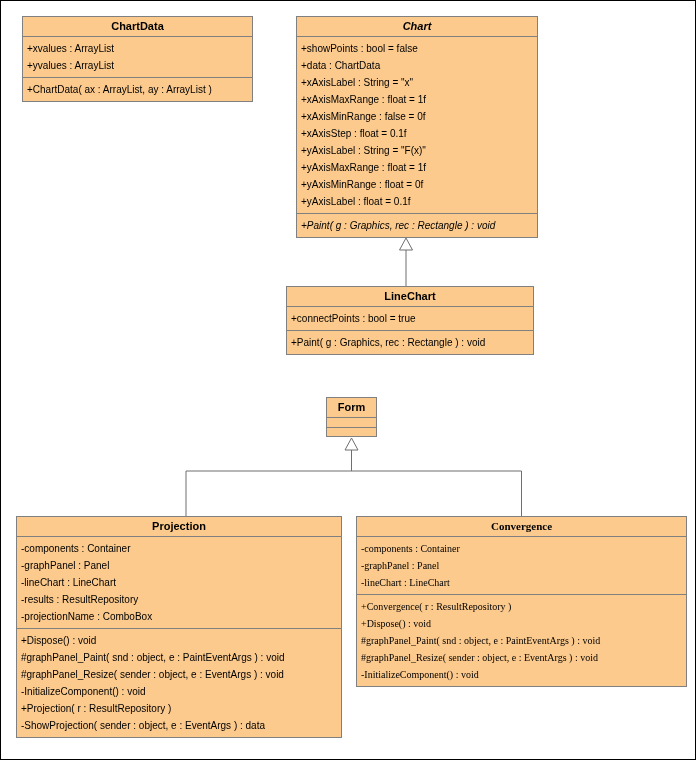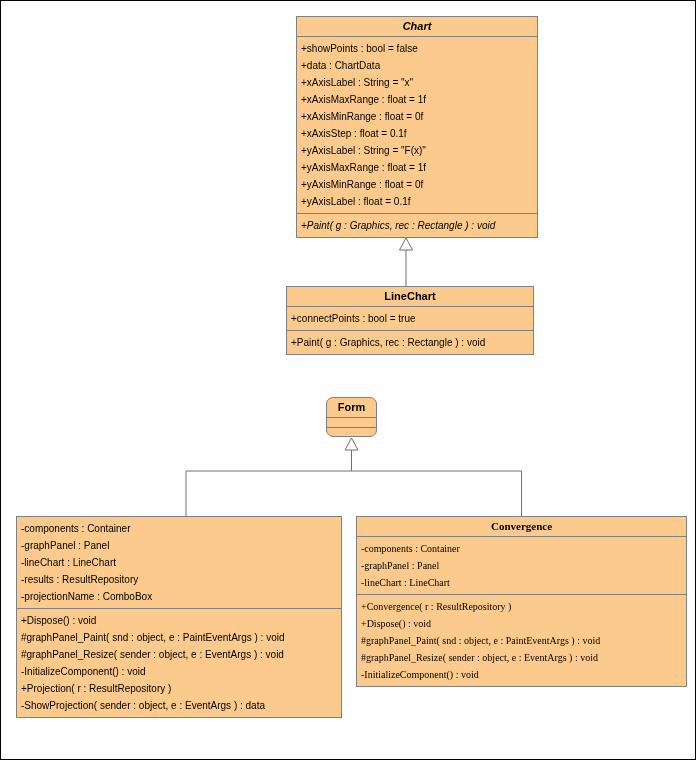--- a/index.html
+++ b/index.html
@@ -55,29 +55,39 @@
       <polygon points="405,237 411.5,249 398.5,249"></polygon>
       <line x1="405" y1="249" x2="405" y2="285"></line>
     </g>
     <g>
       <polygon points="350.5,437 357,449 344,449"></polygon>
       <polyline points="350.5,449 350.5,470"></polyline>
       <polyline points="185,515 185,470 520.5,470 520.5,515"></polyline>
     </g>
   </svg>
 
+  <div class="uml-class" style="left:21px; top:15px; width:231px;">
+    <div class="uml-title">ChartData</div>
+    <div class="uml-compartment attrs">
+      <div class="uml-member">+xvalues : ArrayList</div>
+      <div class="uml-member">+yvalues : ArrayList</div>
+    </div>
+    <div class="uml-compartment methods">
+      <div class="uml-member">+ChartData( ax : ArrayList, ay : ArrayList )</div>
+    </div>
+  </div>
 
   <div class="uml-class" style="left:295px; top:15px; width:242px;">
     <div class="uml-title abstract">Chart</div>
     <div class="uml-compartment attrs">
       <div class="uml-member">+showPoints : bool = false</div>
       <div class="uml-member">+data : ChartData</div>
       <div class="uml-member">+xAxisLabel : String = "x"</div>
       <div class="uml-member">+xAxisMaxRange : float = 1f</div>
-      <div class="uml-member">+xAxisMinRange : float = 0f</div>
+      <div class="uml-member">+xAxisMinRange : false = 0f</div>
       <div class="uml-member">+xAxisStep : float = 0.1f</div>
       <div class="uml-member">+yAxisLabel : String = "F(x)"</div>
       <div class="uml-member">+yAxisMaxRange : float = 1f</div>
       <div class="uml-member">+yAxisMinRange : float = 0f</div>
       <div class="uml-member">+yAxisLabel : float = 0.1f</div>
     </div>
     <div class="uml-compartment methods">
       <div class="uml-member abstract">+Paint( g : Graphics, rec : Rectangle ) : void</div>
     </div>
   </div>
@@ -85,27 +95,28 @@
   <div class="uml-class" style="left:285px; top:285px; width:248px;">
     <div class="uml-title">LineChart</div>
     <div class="uml-compartment attrs">
       <div class="uml-member">+connectPoints : bool = true</div>
     </div>
     <div class="uml-compartment methods">
       <div class="uml-member">+Paint( g : Graphics, rec : Rectangle ) : void</div>
     </div>
   </div>
 
-  <div class="uml-class" style="left:325px; top:396px; width:51px;border-radius:7px;">
+  <div class="uml-class" style="left:325px; top:396px; width:51px;">
     <div class="uml-title">Form</div>
     <div class="uml-compartment attrs empty"></div>
     <div class="uml-compartment methods empty"></div>
   </div>
 
   <div class="uml-class" style="left:15px; top:515px; width:326px;">
+    <div class="uml-title">Projection</div>
     <div class="uml-compartment attrs">
       <div class="uml-member">-components : Container</div>
       <div class="uml-member">-graphPanel : Panel</div>
       <div class="uml-member">-lineChart : LineChart</div>
       <div class="uml-member">-results : ResultRepository</div>
       <div class="uml-member">-projectionName : ComboBox</div>
     </div>
     <div class="uml-compartment methods">
       <div class="uml-member">+Dispose() : void</div>
       <div class="uml-member">#graphPanel_Paint( snd : object, e : PaintEventArgs ) : void</div>

